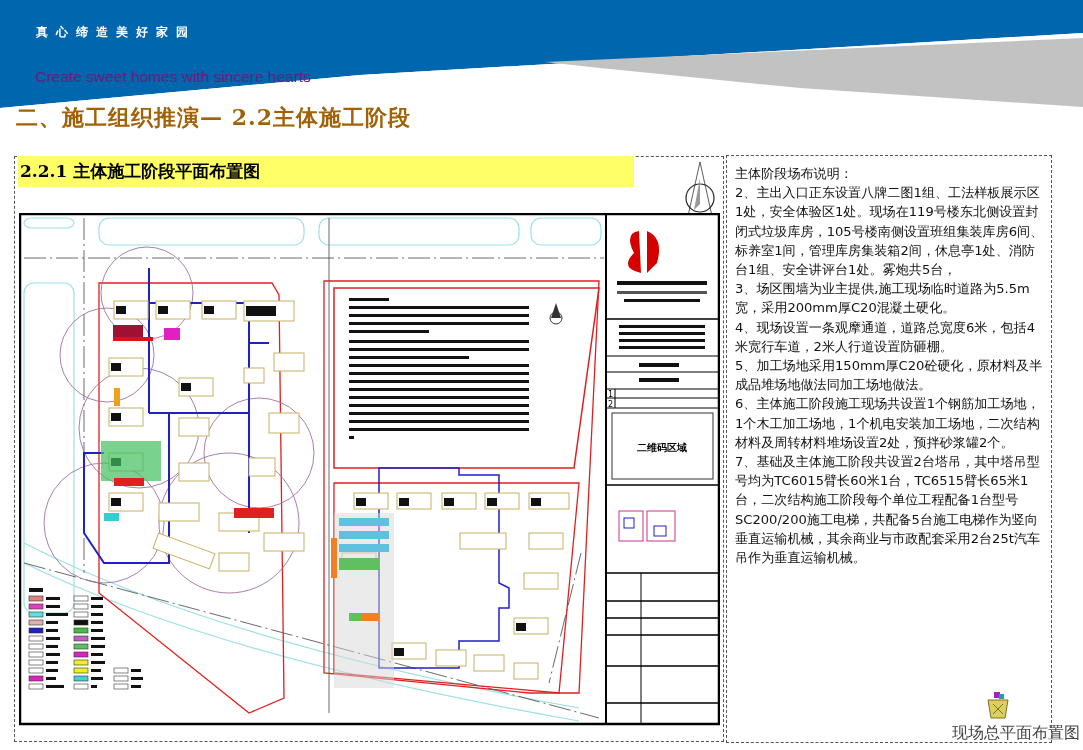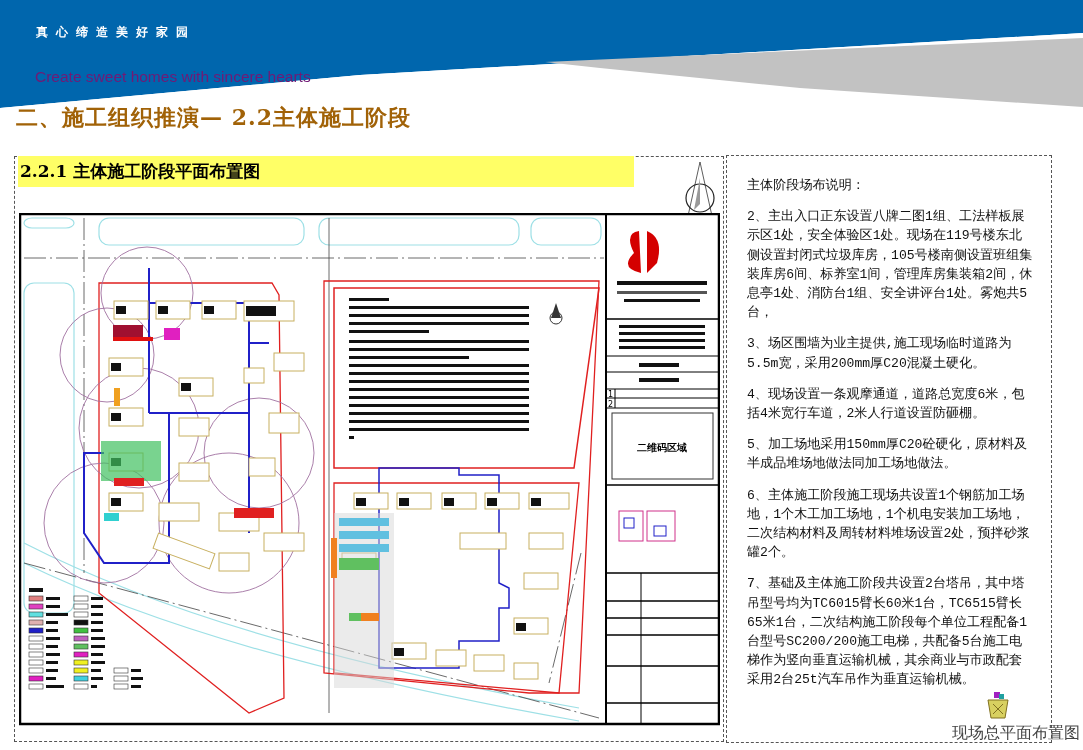--- a/index.html
+++ b/index.html
@@ -7,21 +7,21 @@
   .hdr{position:absolute;left:0;top:0;width:1083px;height:120px;}
   .slogan-cn{position:absolute;left:36px;top:24px;color:#ffffff;font-size:12px;letter-spacing:8px;font-weight:bold;font-family:"DejaVu Sans",sans-serif;}
   .slogan-en{position:absolute;left:35px;top:44px;color:#701a75;font-size:15.5px;font-family:"Liberation Sans",sans-serif;margin-top:24px;}
   .page-title{position:absolute;left:16px;top:103px;font-size:22px;font-weight:bold;color:#a16207;font-family:"DejaVu Serif",serif;letter-spacing:1px;}
   .left-panel{position:absolute;left:14px;top:156px;width:710px;height:586px;border:1px dashed #555;box-sizing:border-box;}
   .right-panel{position:absolute;left:726px;top:155px;width:326px;height:588px;border-left:1px dashed #555;border-right:1px dashed #555;border-top:1px dashed #555;border-bottom:1px dashed #555;box-sizing:border-box;}
   .sub-title{position:absolute;left:18px;top:156px;width:616px;height:31px;background:#ffff66;font-size:17px;font-weight:bold;font-family:"DejaVu Serif",serif;line-height:31px;padding-left:2px;box-sizing:border-box;}
   .north{position:absolute;left:680px;top:160px;width:40px;height:60px;}
   .drawing{position:absolute;left:19px;top:213px;width:701px;height:525px;}
   .desc{position:absolute;left:735px;top:164px;width:312px;font-size:13.1px;line-height:19.2px;color:#111;font-family:"DejaVu Sans",sans-serif;}
-  .desc p{margin:12px;font-family:Liberation Mono, monospace;}
+  .desc p{margin:0;}
   .caption{position:absolute;left:952px;top:723px;font-size:16px;color:#444;}
   .bin-icon{position:absolute;left:985px;top:690px;width:26px;height:30px;}
 </style>
 </head>
 <body>
 
 <div class="hdr">
   <svg width="1083" height="120" viewBox="0 0 1083 120">
     <polygon points="0,0 1083,0 1083,33 360,75 0,108" fill="#0066ad"></polygon>
     <polygon points="0,108 360,75 1083,33 1083,38 360,80 0,112" fill="#ffffff"></polygon>

